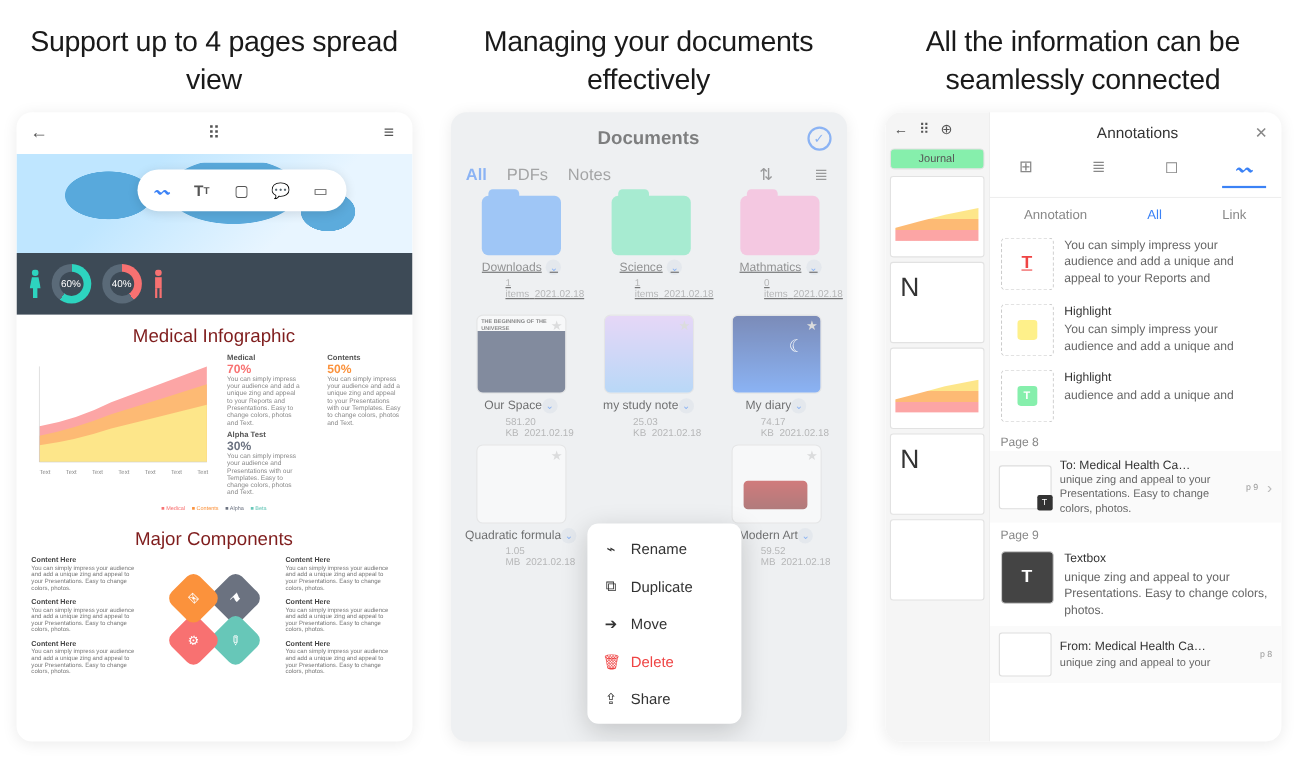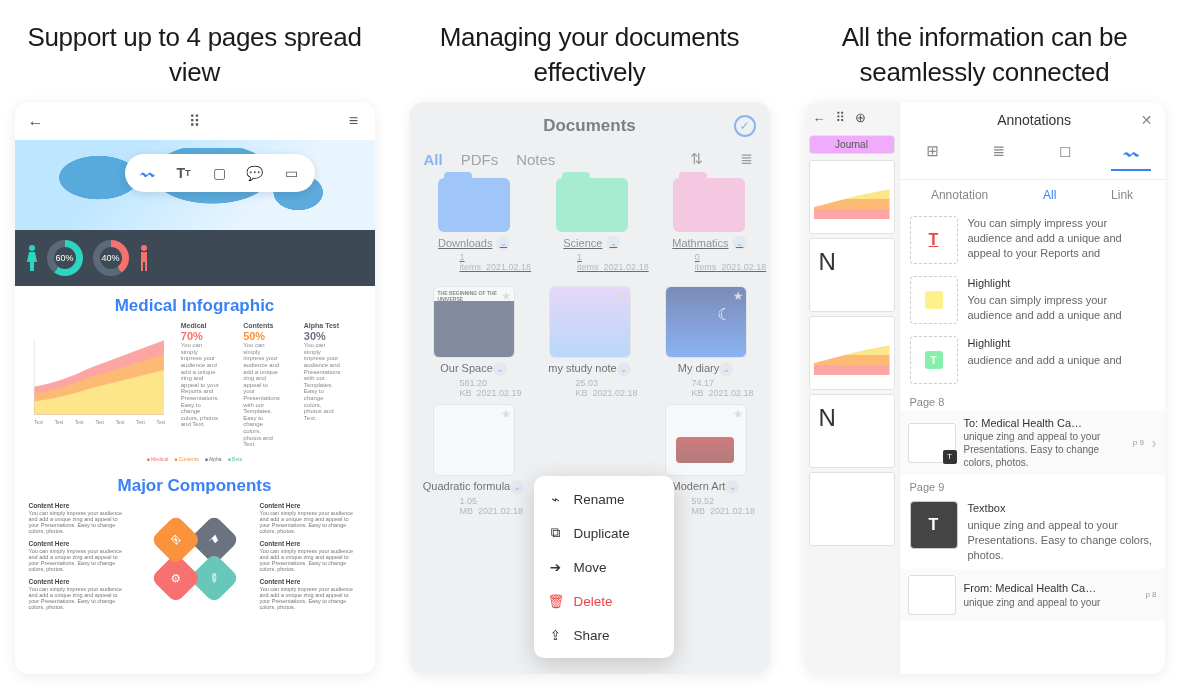--- a/index.html
+++ b/index.html
@@ -23,26 +23,26 @@
     opacity: .9; }
   .wdist { background: #3d4a56; color: #fff; padding: 10px 12px; display: flex; align-items: center; gap: 10px; font-size: 11px; }
   .wdist .txt { flex: 1; }
   .wdist h4 { font-size: 14px; font-weight: 500; margin-bottom: 2px; }
   .wdist p { font-size: 7px; opacity: .75; line-height: 1.2; }
   .donut { width: 36px; height: 36px; border-radius: 50%; display: flex; align-items: center; justify-content: center; font-size: 9px; color: #fff; }
   .d1 { background: conic-gradient(#2dd4bf 0 60%, #5a6a78 60% 100%); }
   .d2 { background: conic-gradient(#f87171 0 40%, #5a6a78 40% 100%); }
   .donut span { background: #3d4a56; width: 22px; height: 22px; border-radius: 50%; display: flex; align-items: center; justify-content: center; }
   .person { width: 10px; height: 26px; }
-  .sect-title { text-align: center; font-size: 17px; font-weight: 700; color: #3b82f6; padding: 10px 0 6px; }
+  .sect-title { text-align: center; font-size: 17px; font-weight: 400; color: #7f1d1d; padding: 10px 0 6px; }
   .chart-row { display: flex; padding: 0 10px 8px; gap: 8px; }
   .area-chart { flex: 1.1; height: 120px; position: relative; }
   .area-chart svg { width: 100%; height: 100%; }
   .axis-lbl { font-size: 5px; fill: #888; }
-  .stats { flex: 1; font-size: 6px; display: grid; grid-template-columns: 1fr 1fr 1fr 1fr; gap: 4px 24px; }
+  .stats { flex: 1; font-size: 6px; display: grid; grid-template-columns: 1fr 1fr; gap: 4px 24px; }
   .stat h5 { font-size: 7px; color: #555; margin-bottom: 1px; }
   .stat .pct { font-size: 11px; font-weight: 600; }
   .stat p { color: #888; line-height: 1.1; }
   .legend { display: flex; gap: 6px; font-size: 5px; color: #888; justify-content: center; padding-bottom: 4px; }
   .legend span::before { content: "■ "; }
   .comp { padding: 0 14px 10px; display: flex; gap: 10px; align-items: center; }
   .comp-text { flex: 1; font-size: 5.5px; color: #777; }
   .comp-text .block { margin-bottom: 6px; }
   .comp-text h6 { font-size: 6.5px; color: #444; margin-bottom: 1px; font-weight: 600; }
   .diamond { width: 110px; height: 110px; position: relative; transform: rotate(45deg) scale(0.82); }
@@ -82,21 +82,21 @@
   .popup { position: absolute; left: 124px; top: 374px; width: 140px; background: #fff; border-radius: 10px; box-shadow: 0 6px 24px rgba(0,0,0,0.18); padding: 6px 0; z-index: 10; }
   .popup .mi { display: flex; align-items: center; gap: 10px; padding: 9px 14px; font-size: 13.5px; color: #333; cursor: pointer; }
   .popup .mi.del { color: #ef4444; }
   .popup .pic { width: 16px; text-align: center; }
   .dim { opacity: .55; }
 
   
   .c3 .screen { display: flex; }
   .left3 { width: 95px; background: #f5f5f5; overflow: hidden; border-right: 1px solid #eee; }
   .l3-top { display: flex; gap: 10px; padding: 8px; color: #555; font-size: 13px; }
-  .jrnl { background: #f0abfc; margin: 2px 4px 6px; border: 1px solid #e2e2e2; border-radius: 4px; text-align: center; font-size: 10px; padding: 3px; color: #555; }
+  .jrnl { background: #86efac; margin: 2px 4px 6px; border: 1px solid #e2e2e2; border-radius: 4px; text-align: center; font-size: 10px; padding: 3px; color: #555; }
   .mini { margin: 4px; height: 74px; background: #fff; border: 1px solid #e2e2e2; border-radius: 3px; position: relative; font-size: 5px; color: #999; padding: 3px; overflow: hidden; }
   .mini .mchart { position: absolute; left: 4px; right: 4px; bottom: 14px; height: 30px; background: linear-gradient(to top,#fca5a5 0 33%,#fdba74 33% 66%,#fde68a 66% 100%); clip-path: polygon(0 100%,0 60%,30% 40%,60% 20%,100% 0,100% 100%); }
   .right3 { flex: 1; display: flex; flex-direction: column; }
   .ann-head { display: flex; align-items: center; justify-content: space-between; padding: 10px 12px; font-size: 14px; font-weight: 500; color: #333; }
   .ann-tabs { display: flex; justify-content: space-around; padding: 4px 0 8px; border-bottom: 1px solid #eee; color: #888; }
   .ann-tabs .at { width: 40px; text-align: center; font-size: 15px; padding-bottom: 6px; }
   .ann-tabs .at.active { color: #3b82f6; border-bottom: 2px solid #3b82f6; }
   .sub-tabs { display: flex; justify-content: space-around; font-size: 12px; color: #888; padding: 8px 4px; }
   .sub-tabs .st.active { color: #3b82f6; font-weight: 500; }
   .ann-list { flex: 1; overflow: hidden; font-size: 11px; }

